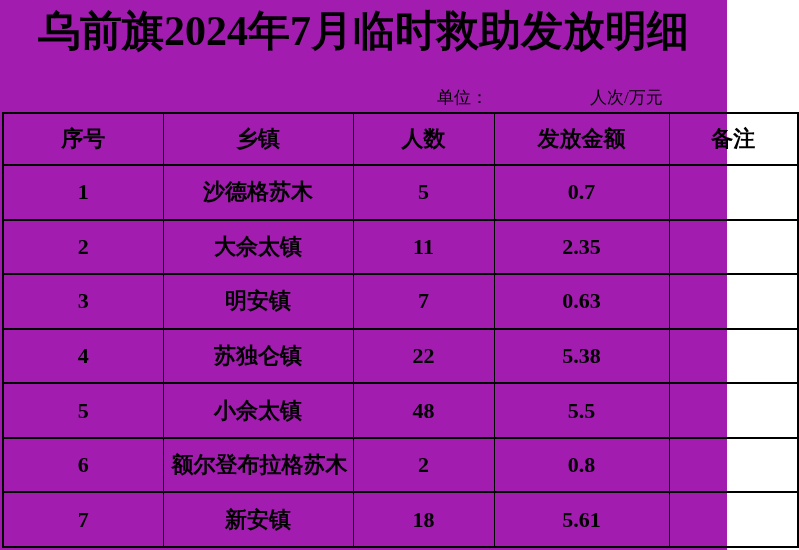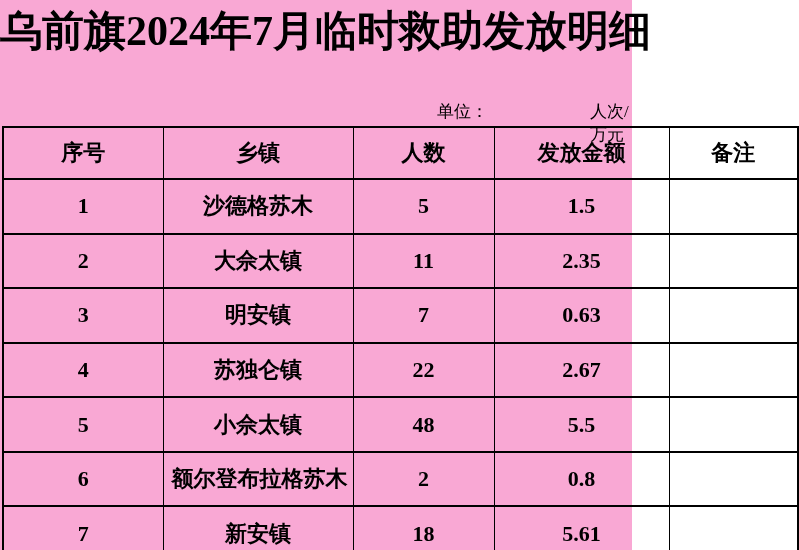--- a/index.html
+++ b/index.html
@@ -9,37 +9,37 @@
   body {
     width: 799px;
     height: 550px;
     background: #ffffff;
     color: #000000;
     font-family: "Liberation Serif", "DejaVu Serif", serif;
     overflow: hidden;
   }
   .page {
     position: relative;
-    width: 632px;
+    width: 727px;
     height: 550px;
-    background: #f9a8d4;
+    background: #a21caf;
   }
   .title {
     padding-top: 6px;
     height: 50px;
     line-height: 50px;
     text-align: center;
     font-size: 42px;
     font-weight: bold;
     white-space: nowrap;
   }
   .unit-row {
     position: relative;
     height: 26px;
-    margin-top: 42px;
+    margin-top: 28px;
     font-size: 17px;
     font-family: Liberation Serif, serif;
   }
   .unit-label {
     position: absolute;
     left: 437px;
     top: 2px;
   }
   .unit-value {
     position: absolute;
@@ -108,42 +108,42 @@
         <th>人数</th>
         <th>发放金额</th>
         <th>备注</th>
       </tr>
     </thead>
     <tbody>
         <tr>
           <td>1</td>
           <td class="township-cell">沙德格苏木</td>
           <td>5</td>
-          <td>1.5</td>
+          <td>0.7</td>
           <td></td>
         </tr>
         <tr>
           <td>2</td>
           <td class="township-cell">大佘太镇</td>
           <td>11</td>
           <td>2.35</td>
           <td></td>
         </tr>
         <tr>
           <td>3</td>
           <td class="township-cell">明安镇</td>
           <td>7</td>
           <td>0.63</td>
           <td></td>
         </tr>
         <tr>
           <td>4</td>
           <td class="township-cell">苏独仑镇</td>
           <td>22</td>
-          <td>2.67</td>
+          <td>5.38</td>
           <td></td>
         </tr>
         <tr>
           <td>5</td>
           <td class="township-cell">小佘太镇</td>
           <td>48</td>
           <td>5.5</td>
           <td></td>
         </tr>
         <tr>

